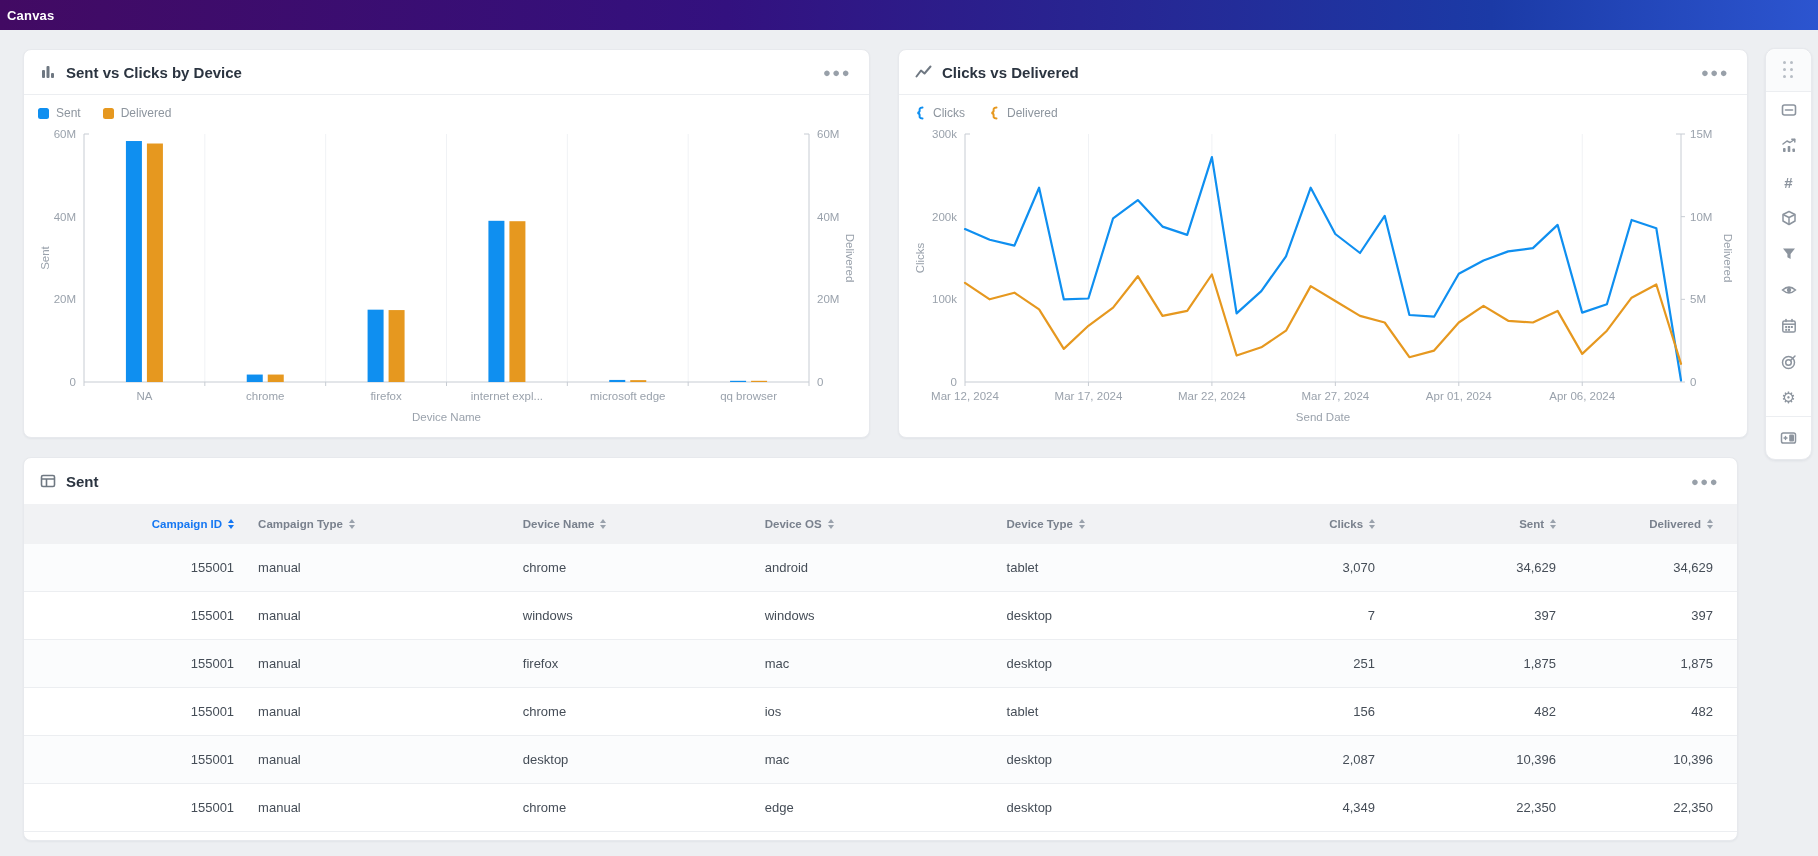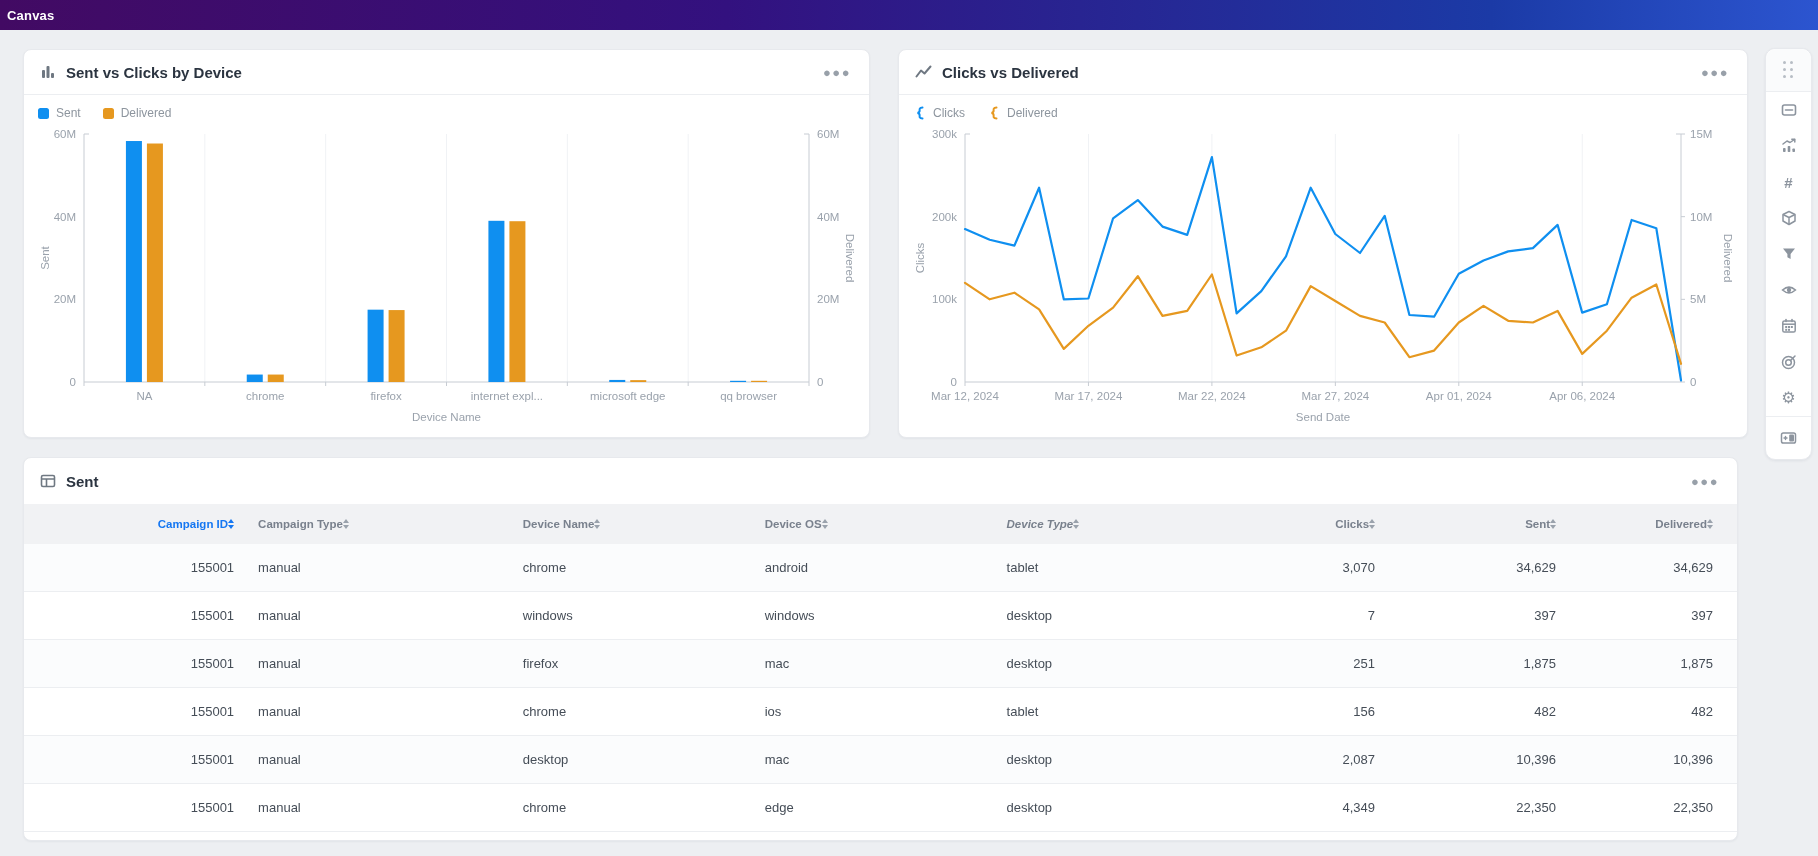--- a/index.html
+++ b/index.html
@@ -35,21 +35,21 @@
   
   .legend{display:flex;align-items:center;gap:22px;padding:11px 14px 2px 14px;}
   .legend-item{display:flex;align-items:center;gap:7px;cursor:pointer;}
   .legend-item .lbl{font-size:12px;color:#8d959e;}
   .swatch{width:11px;height:11px;border-radius:2.5px;display:inline-block;}
   .chart-wrap{padding:2px 12px 0 12px;}
   
   .tbl{width:100%;border-collapse:collapse;table-layout:fixed;}
   .tbl thead tr{background:#f1f2f4;height:40px;}
   .tbl th{font-size:11.5px;font-weight:700;color:#79818d;padding:0 12px;}
-  .tbl th .th-inner{display:flex;align-items:center;gap:0;cursor:pointer;}
+  .tbl th .th-inner{display:flex;align-items:center;gap:6px;cursor:pointer;}
   .tbl th.al-r .th-inner{justify-content:flex-end;}
   .tbl th.active{color:#1577f2;}
   .tbl td{
     font-size:13px;color:#454d57;padding:0 12px;height:47px;
     border-bottom:1px solid #eceef1;white-space:nowrap;overflow:hidden;
   }
   .tbl tr.odd td{background:#fbfcfd;}
   .tbl td.al-r{text-align:right;}
   .tbl th:first-child,.tbl td:first-child{padding-left:24px;}
   .tbl th:last-child,.tbl td:last-child{padding-right:24px;}
@@ -367,21 +367,21 @@
           </th>
           <th class="" style="width: 14.5%;">
             <div class="th-inner">
               <span>Device OS</span>
               <span class="sort">
                 <i class="up"></i>
                 <i class="down"></i>
               </span>
             </div>
           </th>
-          <th class="" style="width: 14.5%; font-style: italic;">
+          <th class="" style="width: 14.5%;">
             <div class="th-inner">
               <span>Device Type</span>
               <span class="sort">
                 <i class="up"></i>
                 <i class="down"></i>
               </span>
             </div>
           </th>
           <th class="al-r " style="width: 8.5%;">
             <div class="th-inner">

